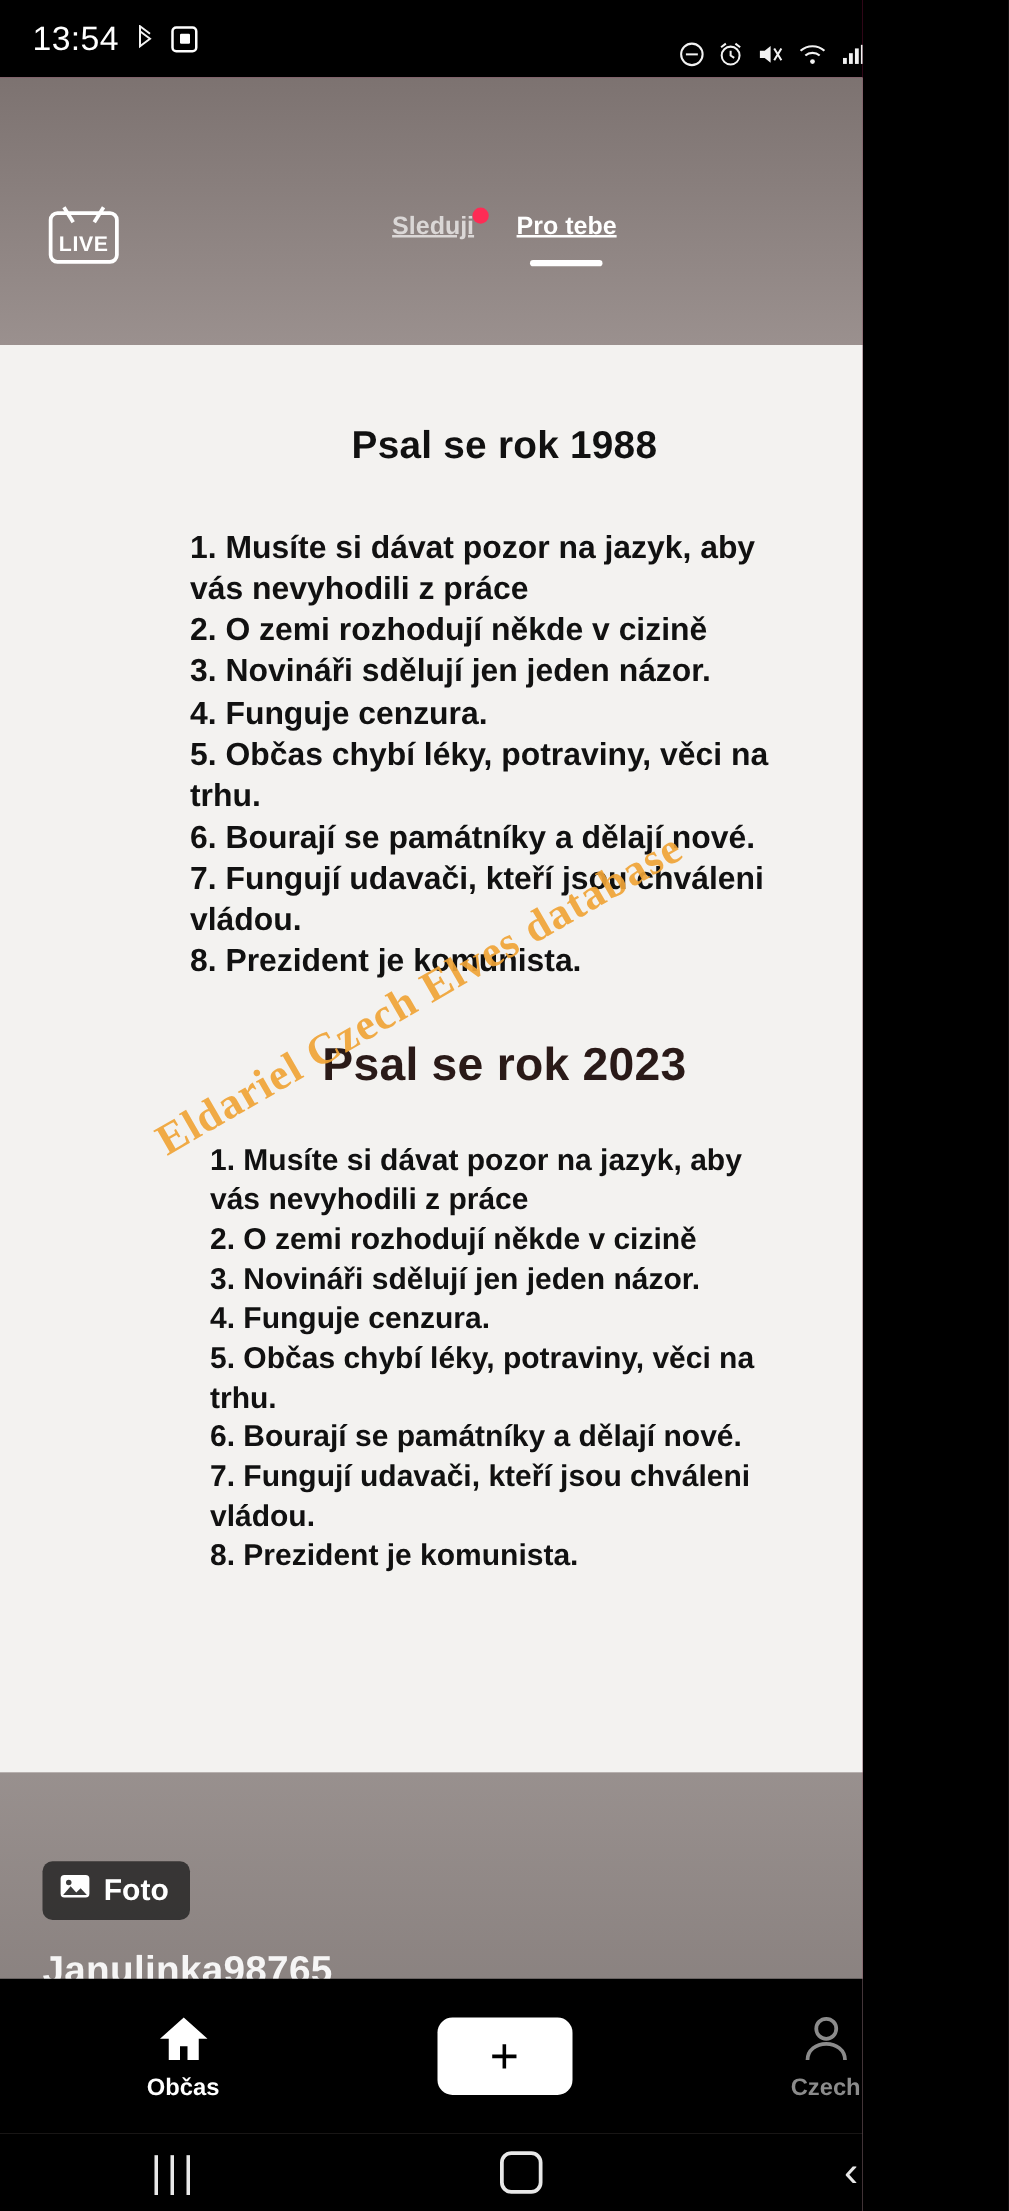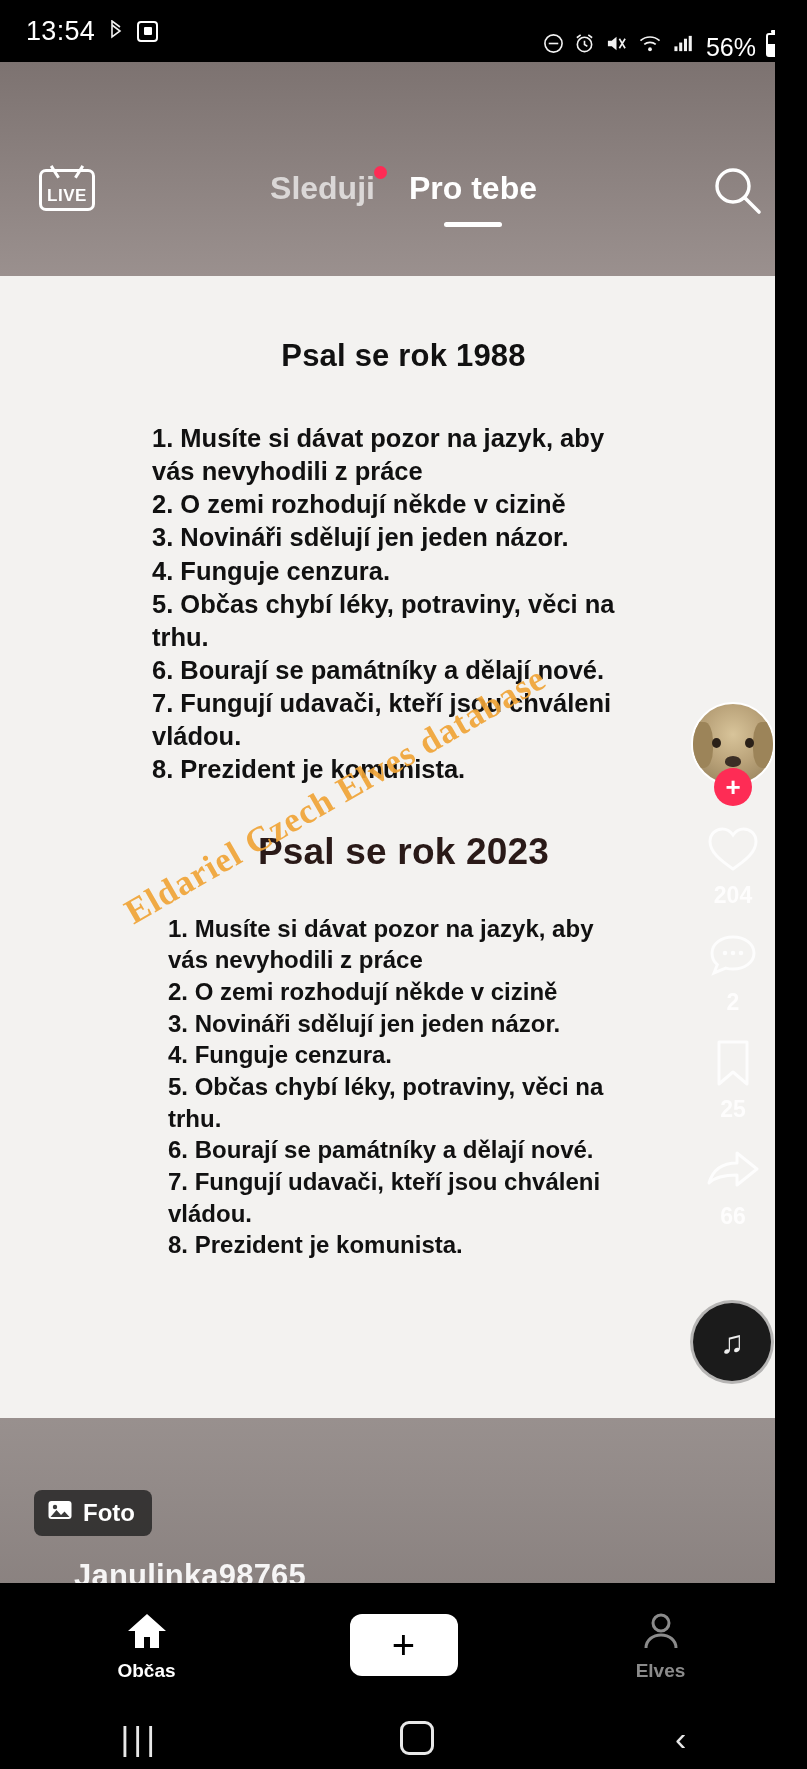--- a/index.html
+++ b/index.html
@@ -2,21 +2,21 @@
 <html><head>
 <meta charset="utf-8">
 <style>
   * { margin:0; padding:0; box-sizing:border-box; }
   html, body {
     width:807px; height:1769px;
     background:#000;
     font-family:"Liberation Sans", sans-serif;
     overflow:hidden;
   }
-  .phone { position:relative; width:775px; height:1769px; background:#be185d; overflow:hidden; }
+  .phone { position:relative; width:690px; height:1769px; background:#be185d; overflow:hidden; }
 
   
   .statusbar {
     position:absolute; top:0; left:0; width:807px; height:62px;
     background:#000; color:#fff;
     display:flex; align-items:center; justify-content:space-between;
     padding:0 26px;
   }
   .sb-left { display:flex; align-items:center; gap:12px; }
   .sb-time { font-size:27px; font-weight:400; letter-spacing:.3px; }
@@ -101,22 +101,22 @@
   }
   .live-box::after {
     content:""; position:absolute; top:-12px; right:10px; width:18px; height:14px;
     border-right:3px solid #fff; transform:rotate(32deg);
   }
   .tabs {
     position:absolute; left:0; top:108px; width:807px;
     display:flex; align-items:center; justify-content:center; gap:34px;
   }
   .tab {
-    font-size:32px; font-weight:700; color:rgba(255,255,255,.68);
-    position:relative; padding-bottom:6px;
+    font-size:20px; font-weight:700; color:rgba(255,255,255,.68);
+    position:relative; padding-bottom:6px;text-decoration:underline;
   }
   .tab.active { color:#fff; }
   .tab-dot {
     position:absolute; top:-4px; right:-12px; width:13px; height:13px;
     border-radius:50%; background:#fe2c55;
   }
   .tab-underline {
     position:absolute; left:50%; transform:translateX(-50%);
     bottom:-14px; width:58px; height:5px; background:#fff; border-radius:3px;
   }
@@ -161,21 +161,21 @@
 
   
   .caption { position:absolute; left:34px; bottom:128px; width:640px; color:#fff; }
   .photo-chip {
     display:inline-flex; align-items:center; gap:10px;
     background:rgba(30,30,30,.78); border-radius:8px;
     padding:9px 17px 9px 13px; font-size:24px; font-weight:700; color:#fff;
     margin-bottom:22px;
     margin-top:40px;
   }
-  .author { font-size:31px; font-weight:700; letter-spacing:.2px; margin-bottom:16px; color:rgba(255,255,255,.92);margin-left:40px;}
+  .author { font-size:31px; font-weight:700; letter-spacing:.2px; margin-bottom:16px; color:rgba(255,255,255,.92);}
   .music { display:flex; align-items:center; gap:12px; font-size:26px; color:rgba(255,255,255,.92); }
 
   
   .tabbar {
     position:absolute; left:0; bottom:62px; width:807px; height:124px;
     background:#000; display:flex; align-items:center; justify-content:space-around;
     padding:0 18px;
   }
   .tb-item { display:flex; flex-direction:column; align-items:center; gap:9px; width:150px; position:relative; }
   .tb-label { font-size:19px; color:#8b8b8b; font-weight:700; }
@@ -411,21 +411,21 @@
     </div>
 
 
     <div class="tb-item">
       <div class="tb-ico">
         <svg width="42" height="40" viewBox="0 0 42 40">
             <circle cx="21" cy="12" r="8" fill="none" stroke="#8b8b8b" stroke-width="3"></circle>
             <path d="M6 37c0-8 7-13 15-13s15 5 15 13" fill="none" stroke="#8b8b8b" stroke-width="3"></path>
           </svg>
       </div>
-      <div class="tb-label">Elves</div>
+      <div class="tb-label">Czech</div>
     </div>
   </div>
 
   <div class="navbar">
     <div class="nav-recents">|||</div>
     <div class="nav-home"></div>
     <div class="nav-back">‹</div>
   </div>
 
 </div>

